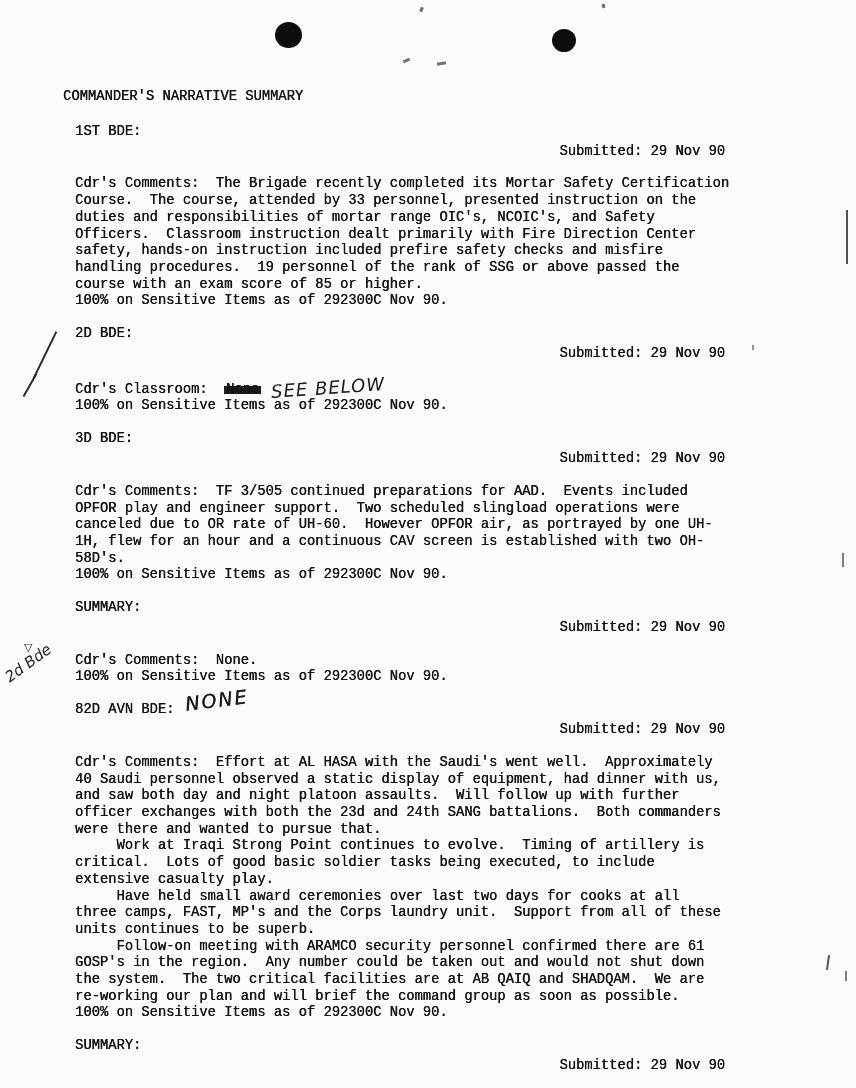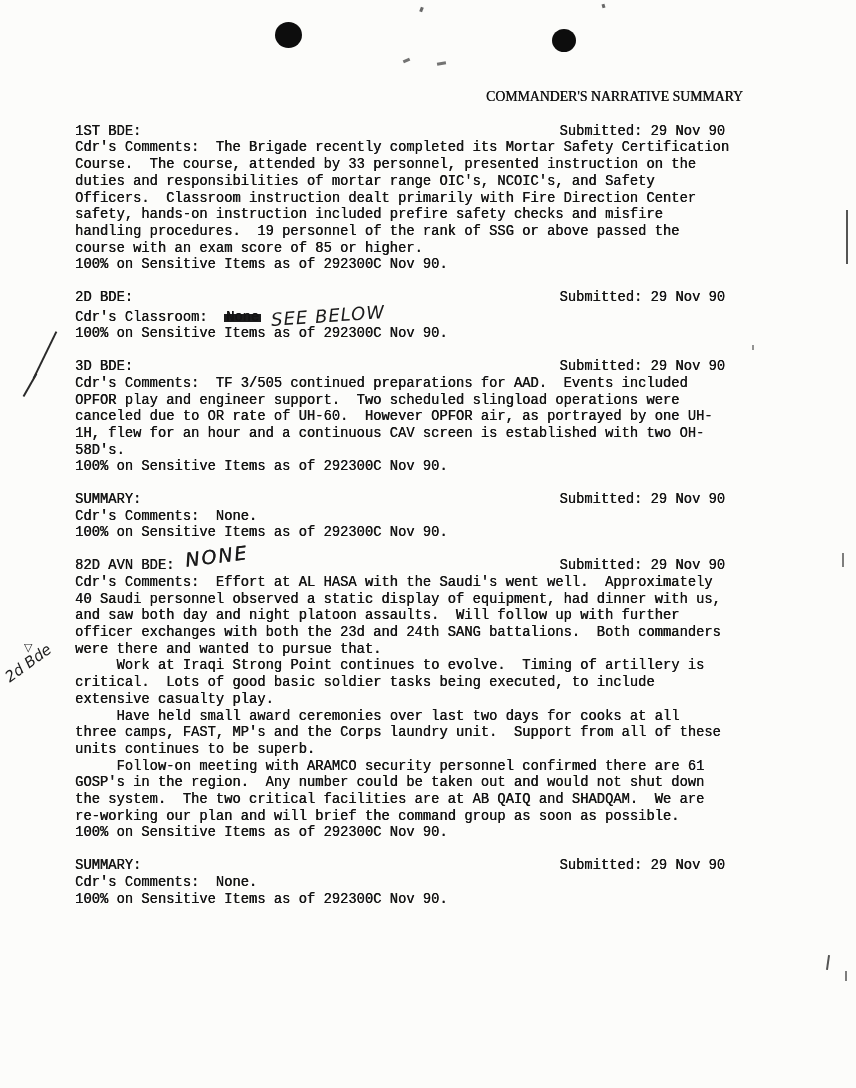--- a/index.html
+++ b/index.html
@@ -12,26 +12,26 @@
     font-size:13.8px; line-height:16.7px; color:#141414;
   }
   .page .typed { text-shadow:0.35px 0 0 currentColor; }
 
   
   .dot { position:absolute; background:#0d0d0d; border-radius:50%; }
   .dot1 { left:275px; top:22px; width:27px; height:26px; }
   .dot2 { left:552px; top:29px; width:24px; height:23px; }
 
   .content { position:absolute; left:75px; top:0; width:680px; }
-  .doc-title { padding-top:89px; margin-bottom:18px; text-align:right; transform:translateX(-12px);font-family:Liberation Serif, serif; }
+  .doc-title { padding-top:89px; margin-bottom:18px; text-align:left; transform:translateX(-12px); }
 
   .section { margin-top:16px; }
   .section-header { display:flex;text-align:center; }
-  .submitted { margin-left:auto; margin-right:30px; }
-  .section-body { white-space:pre-wrap; }
+  .submitted { margin-left:auto; margin-right:30px;margin-top:20px; }
+  .section-body { margin-top:16px; white-space:pre-wrap; }
 
   
   .hand { font-family:"DejaVu Sans",sans-serif; font-style:italic; color:#1b1b1b; }
   .scribble {
     background:linear-gradient(to bottom, transparent 28%, #1c1c1c 28%, #1c1c1c 78%, transparent 78%);
     padding:0 2px;
   }
   .see-below { display:inline-block; font-size:18px; letter-spacing:1px; margin-left:10px; transform:rotate(-4deg) translateY(1px); }
   .heading-wrap { position:relative; }
   .hand-none { position:absolute; left:110px; top:-10px; font-size:19px; letter-spacing:2px; transform:rotate(-7deg); }

